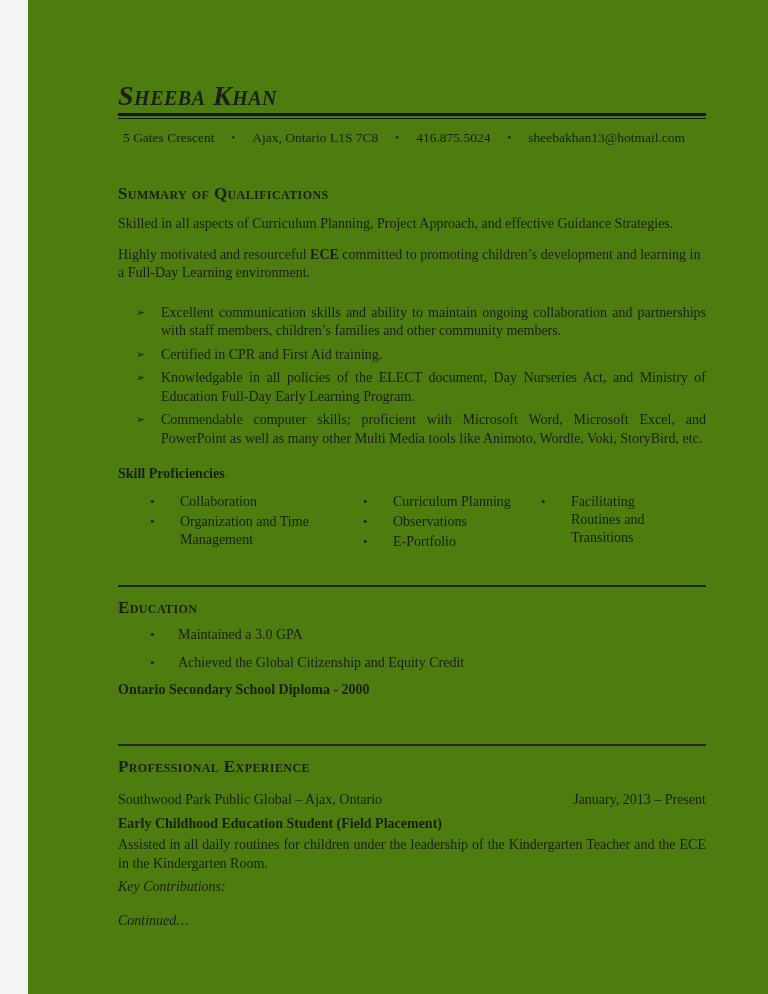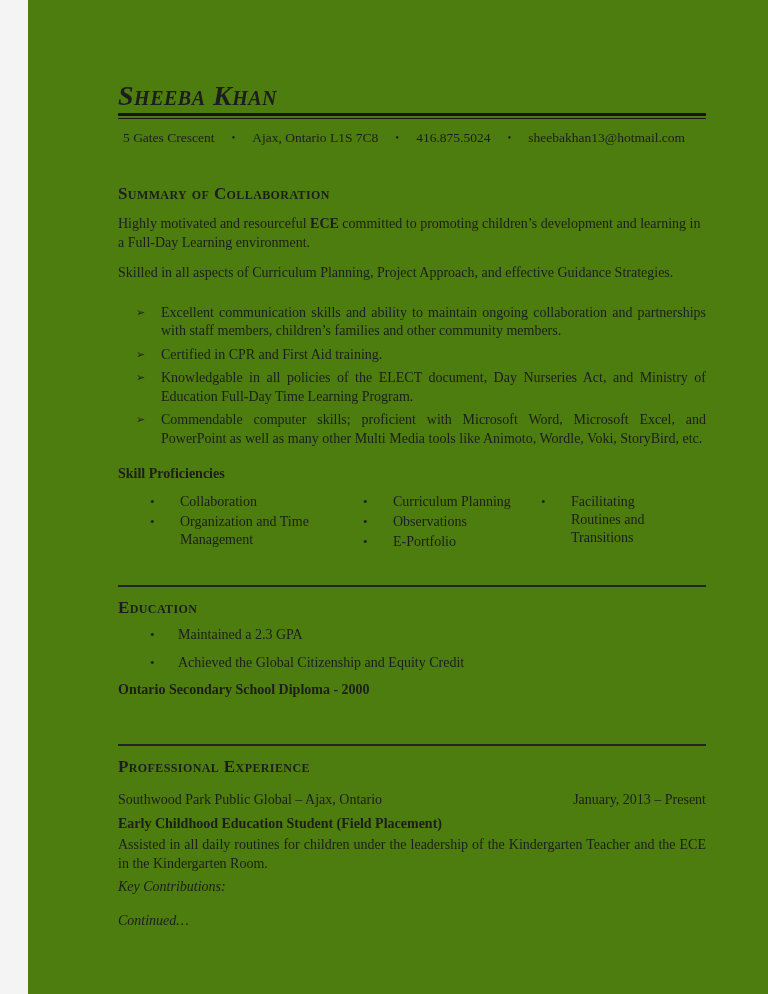--- a/index.html
+++ b/index.html
@@ -120,40 +120,40 @@
   <div class="contact-row">
     <span>5 Gates Crescent</span>
     <span class="contact-sep">•</span>
     <span>Ajax, Ontario L1S 7C8</span>
     <span class="contact-sep">•</span>
     <span>416.875.5024</span>
     <span class="contact-sep">•</span>
     <span>sheebakhan13@hotmail.com</span>
   </div>
 
-  <h2 class="section-heading summary-heading">Summary of Collaboration</h2>
+  <h2 class="section-heading summary-heading">Summary of Qualifications</h2>
+
+  <p class="para">Skilled in all aspects of Curriculum Planning, Project Approach, and effective Guidance Strategies.</p>
 
   <p class="para"><span>Highly motivated and resourceful</span>
     <span class="bold">ECE</span>
     <span>committed to promoting children’s development and learning in a Full-Day Learning environment.</span></p>
 
-  <p class="para">Skilled in all aspects of Curriculum Planning, Project Approach, and effective Guidance Strategies.</p>
-
   <div class="qual-list">
     <div class="qual-item">
       <span class="qual-mark">➢</span>
       <span class="qual-text">Excellent communication skills and ability to maintain ongoing collaboration and partnerships with staff members, children’s families and other community members.</span>
     </div>
     <div class="qual-item">
       <span class="qual-mark">➢</span>
       <span class="qual-text">Certified in CPR and First Aid training.</span>
     </div>
     <div class="qual-item">
       <span class="qual-mark">➢</span>
-      <span class="qual-text">Knowledgable in all policies of the ELECT document, Day Nurseries Act, and Ministry of Education Full-Day Time Learning Program.</span>
+      <span class="qual-text">Knowledgable in all policies of the ELECT document, Day Nurseries Act, and Ministry of Education Full-Day Early Learning Program.</span>
     </div>
     <div class="qual-item">
       <span class="qual-mark">➢</span>
       <span class="qual-text">Commendable computer skills; proficient with Microsoft Word, Microsoft Excel, and PowerPoint as well as many other Multi Media tools like Animoto, Wordle, Voki, StoryBird, etc.</span>
     </div>
   </div>
 
   <p class="skills-heading">Skill Proficiencies</p>
   <div class="skills-grid">
     <div>
@@ -188,21 +188,21 @@
     </div>
   </div>
 
   <div class="section-rule rule-education"></div>
   <h2 class="section-heading edu-heading">Education</h2>
 
 
   <div class="edu-bullets">
     <div class="edu-bullet">
       <span class="dot">•</span>
-      <span>Maintained a 2.3 GPA</span>
+      <span>Maintained a 3.0 GPA</span>
     </div>
     <div class="edu-bullet">
       <span class="dot">•</span>
       <span>Achieved the Global Citizenship and Equity Credit</span>
     </div>
   </div>
 
   <p class="edu-title">Ontario Secondary School Diploma - 2000</p>
 
   <div class="section-rule rule-experience"></div>

